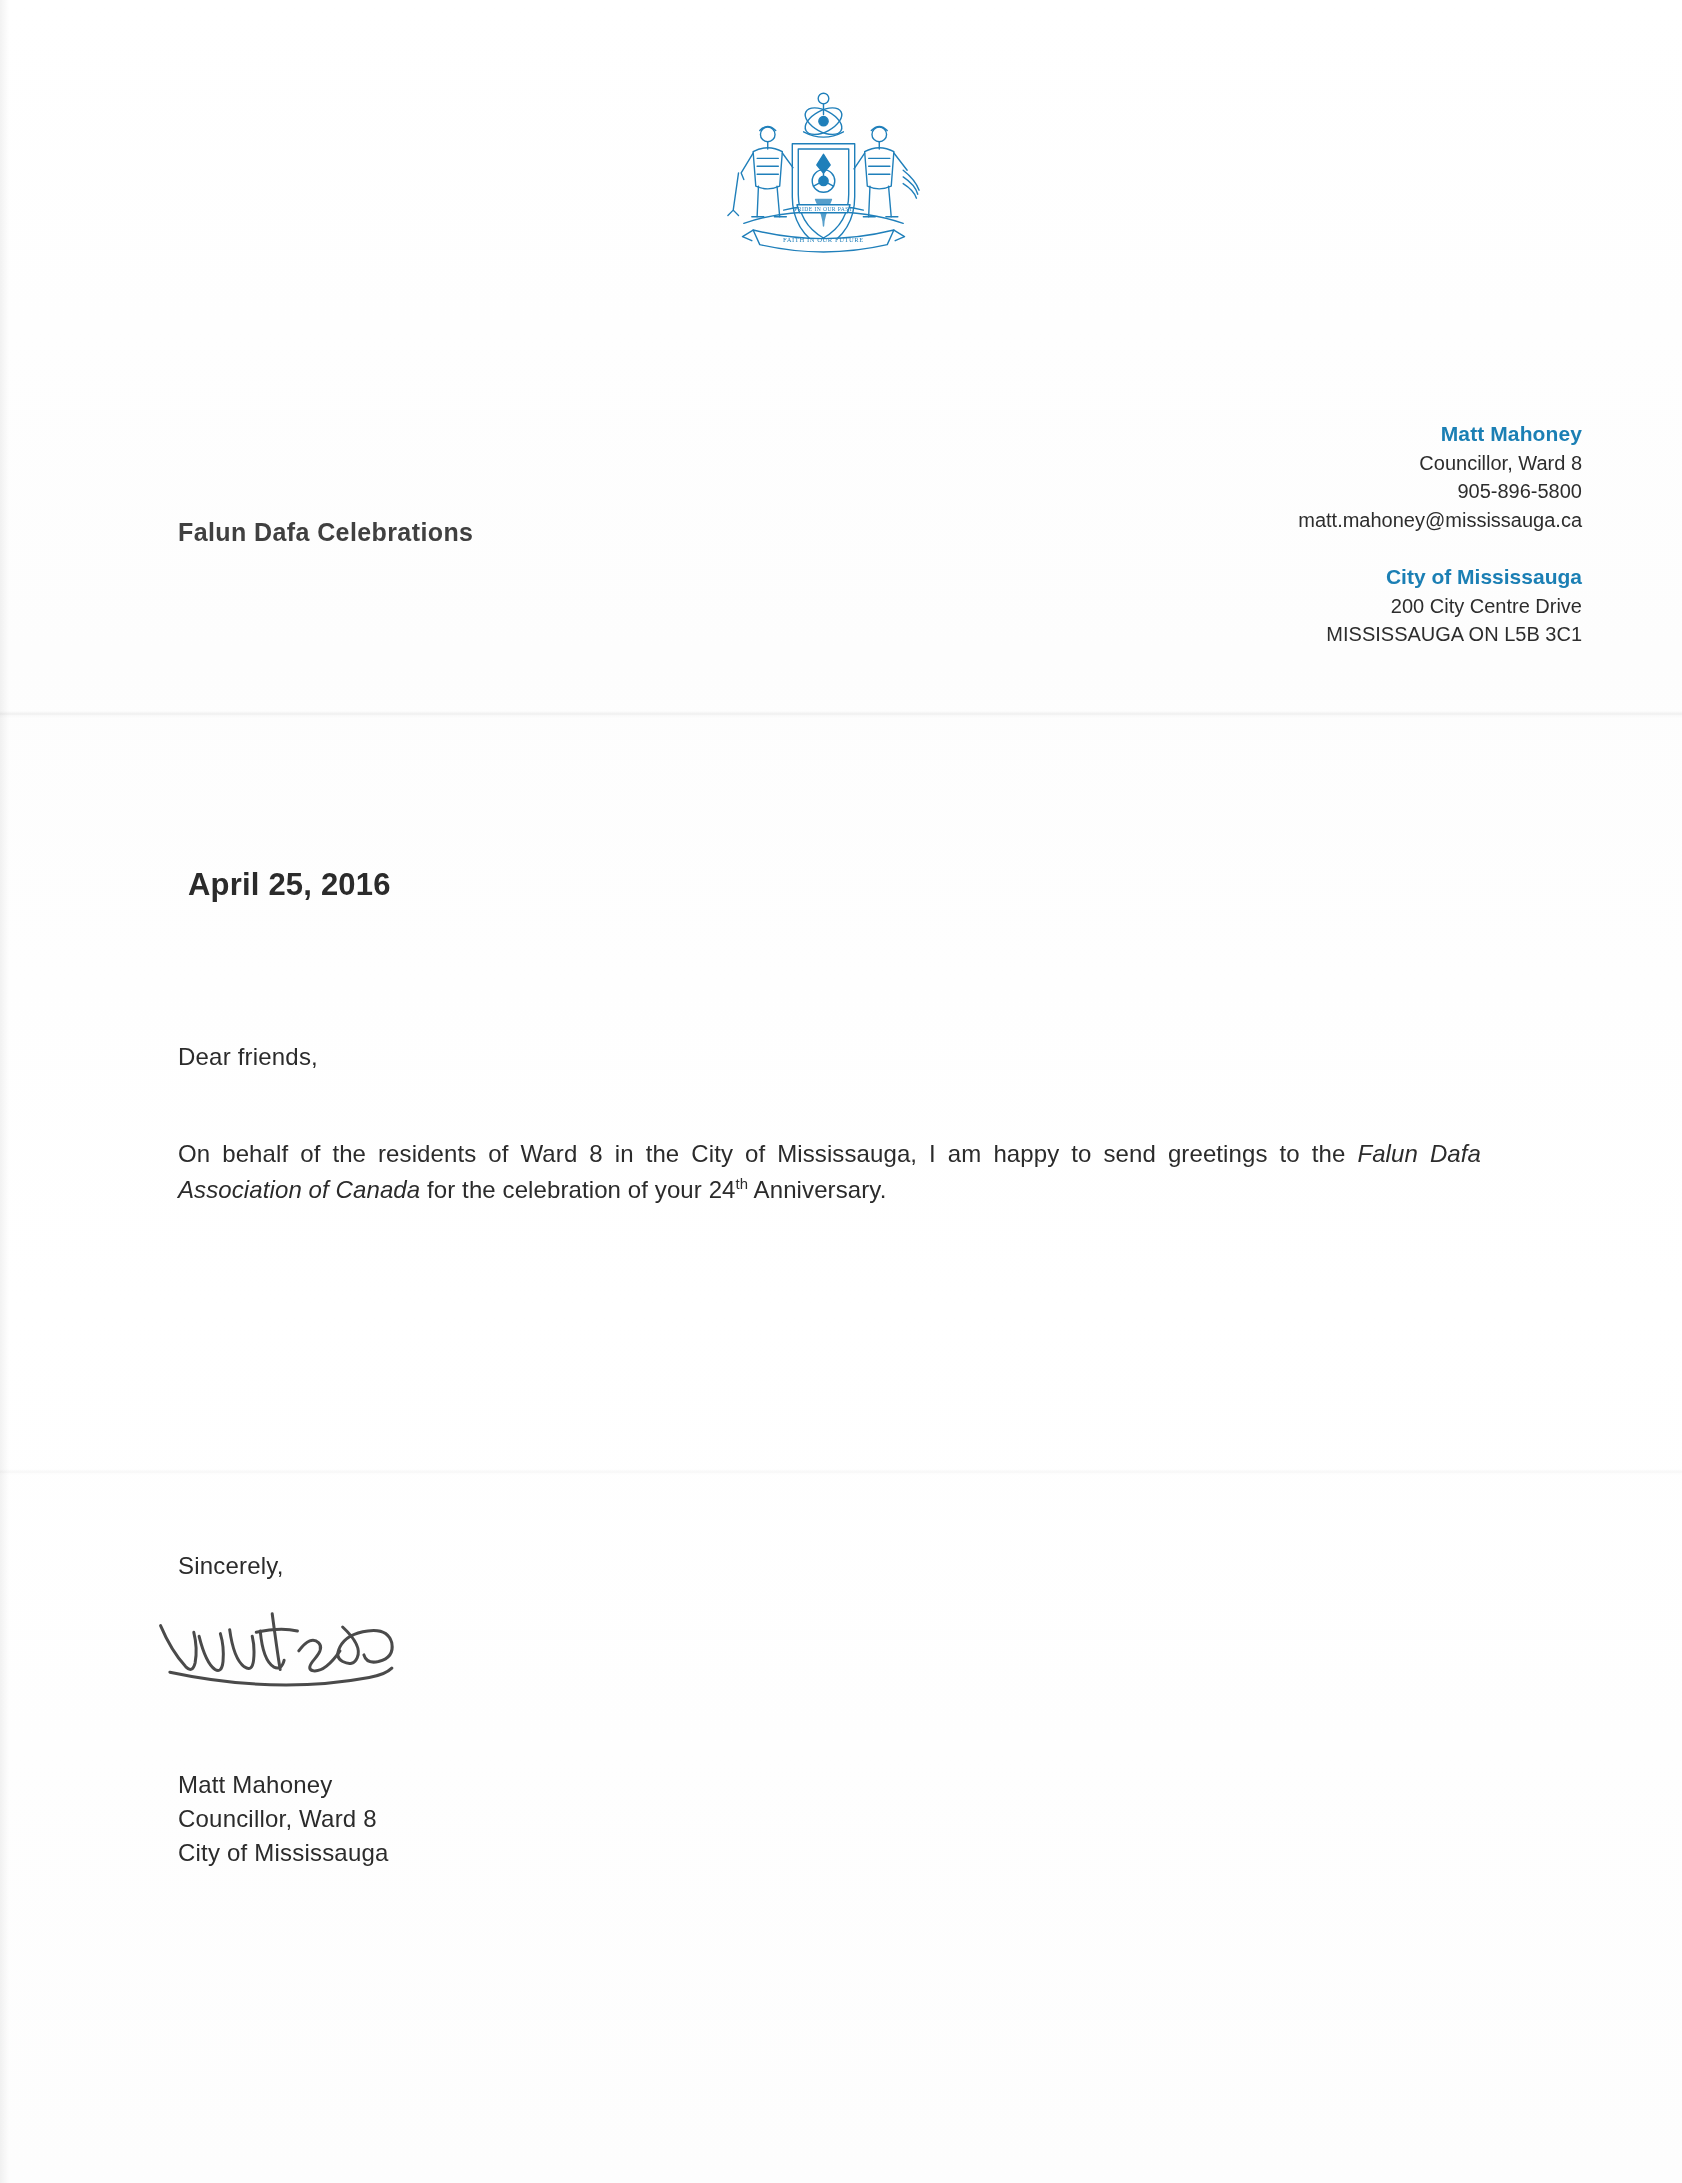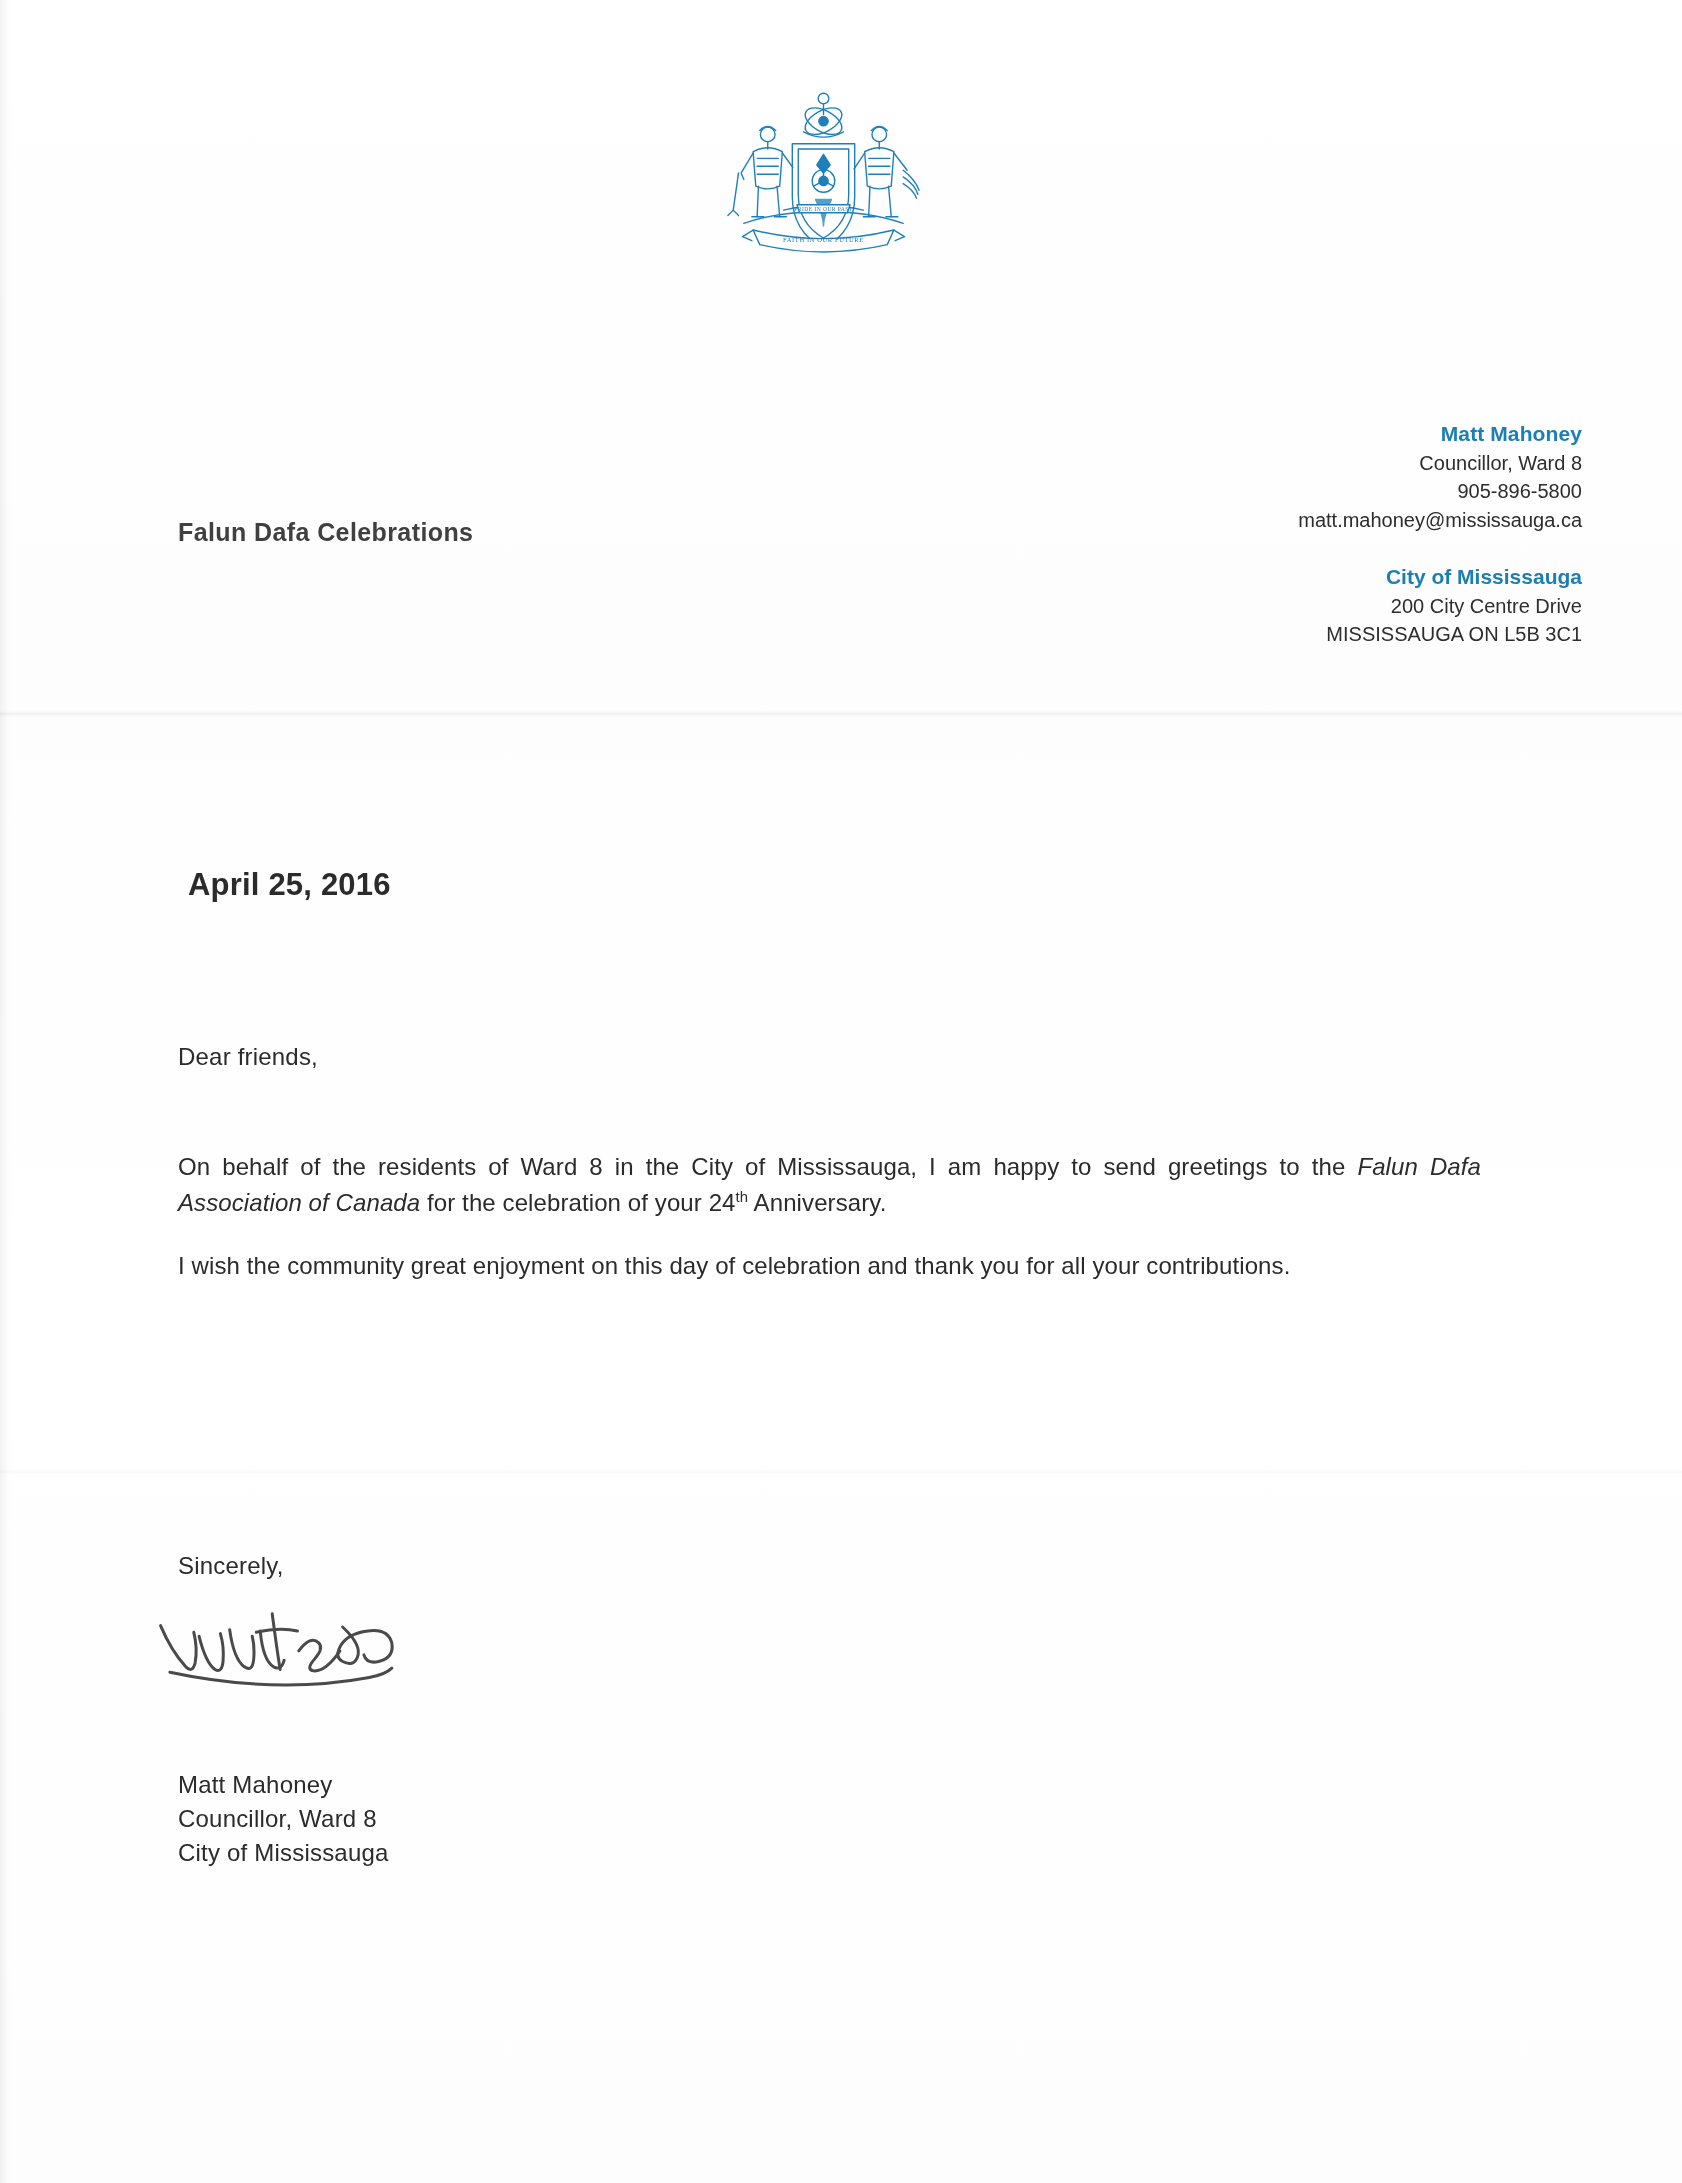--- a/index.html
+++ b/index.html
@@ -111,21 +111,20 @@
 
   .body-text {
     position: absolute;
     left: 178px;
     top: 1136px;
     width: 1303px;
     font-size: 24px;
     line-height: 1.48;
     text-align: justify;
     letter-spacing: 0.1px;
-    margin-top: 13px;
   }
   .body-text p { margin: 0 0 28px 0; }
   .body-text p:last-child { margin-bottom: 0; }
   .body-text em { font-style: italic; }
   .body-text sup { font-size: .62em; vertical-align: super; }
 
   .closing {
     position: absolute;
     left: 178px;
     top: 1552px;
@@ -231,21 +230,20 @@
   <div class="line">200 City Centre Drive</div>
   <div class="line">MISSISSAUGA ON  L5B 3C1</div>
 </div>
 
 <div class="date">April 25, 2016</div>
 
 <div class="salutation">Dear friends,</div>
 
 <div class="body-text">
   <p><span>On behalf of the residents of Ward 8 in the City of Mississauga, I am happy to send greetings to the </span><em>Falun Dafa Association of Canada</em><span> for the celebration of your 24</span><sup>th</sup><span> Anniversary.</span></p>
-  <p>I wish the community great enjoyment on this day of celebration and thank you for all your contributions.</p>
 </div>
 
 <div class="closing">Sincerely,</div>
 
 <div class="signature">
   <svg viewBox="0 0 760 230" width="505" height="153" aria-hidden="true">
     <g fill="none" stroke="#4a4a4a" stroke-width="4.5" stroke-linecap="round" stroke-linejoin="round">
       <path d="M46 46 q16 38 38 62 q10 10 14 -6 q4 -22 -2 -46"></path>
       <path d="M104 62 q10 40 24 50 q10 6 12 -12 q2 -22 -4 -42"></path>
       <path d="M150 52 q6 44 22 56 q12 8 14 -10 q2 -20 -2 -36"></path>

